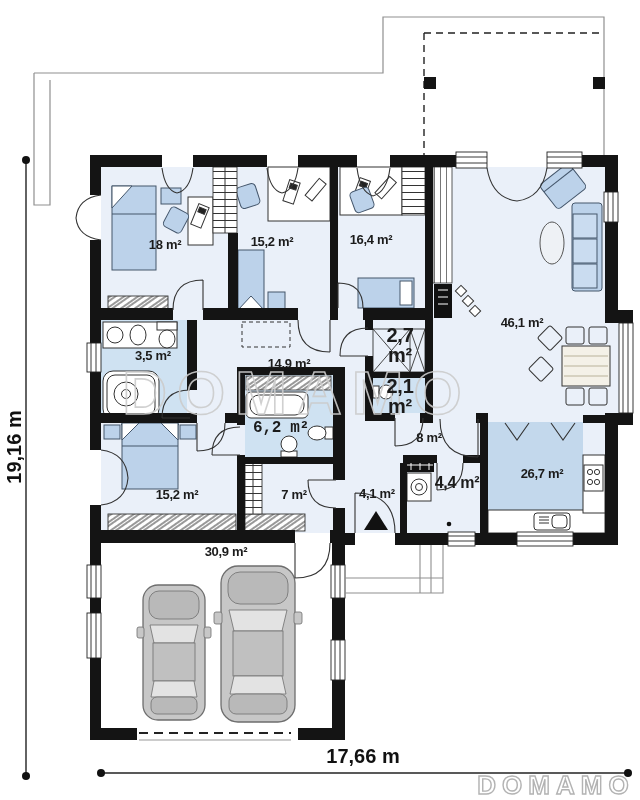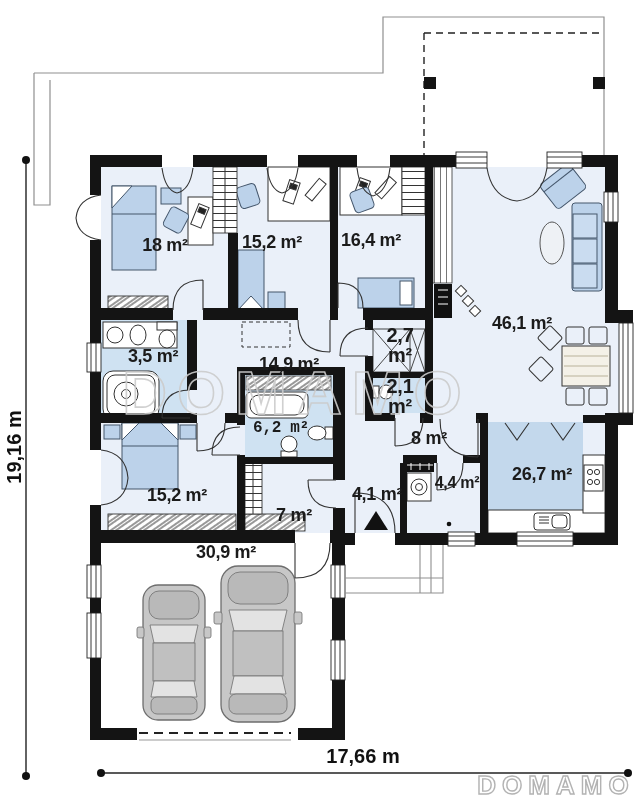--- a/index.html
+++ b/index.html
@@ -1,19 +1,19 @@
 <!DOCTYPE html>
 <html><head>
 <meta charset="utf-8">
 <style>
   html,body{margin:0;padding:0;background:#ffffff;}
   #stage{position:relative;width:640px;height:800px;background:#fff;overflow:hidden;
          font-family:"Liberation Sans",sans-serif;}
   #plan-svg{position:absolute;left:0;top:0;}
-  .lbl{position:absolute;transform:translate(-50%,-50%);font-weight:bold;font-size:18px;
+  .lbl{position:absolute;transform:translate(-50%,-50%);font-weight:bold;font-size:13px;
        color:#1b1b1b;white-space:pre-line;text-align:center;line-height:1.02;
        letter-spacing:-0.3px;}
   .lbl.sm{font-size:20px;}
   .lbl.md{font-size:16px;}
   .dim{position:absolute;transform:translate(-50%,-50%);font-weight:bold;font-size:20px;color:#111;}
   .dim.vert{transform:translate(-50%,-50%) rotate(-90deg);}
 </style>
 </head>
 <body>
 
@@ -452,19 +452,19 @@
 <div class="lbl sm" style="left:400px;top:345px;">2,7
 m²</div>
 <div class="lbl sm" style="left:400px;top:396px;">2,1
 m²</div>
 <div class="lbl md" style="left:281px;top:428px;font-family:Liberation Mono, monospace;">6,2 m²</div>
 <div class="lbl" style="left:429px;top:438px;">8 m²</div>
 <div class="lbl" style="left:377px;top:494px;">4,1 m²</div>
 <div class="lbl md" style="left:457px;top:483px;">4,4 m²</div>
 <div class="lbl" style="left:542px;top:474px;">26,7 m²</div>
 <div class="lbl" style="left:177px;top:495px;">15,2 m²</div>
-<div class="lbl" style="left:294px;top:495px;margin-top:20px;">7 m²</div>
+<div class="lbl" style="left:294px;top:495px;">7 m²</div>
 <div class="lbl" style="left:226px;top:552px;">30,9 m²</div>
 
 <div class="dim vert" style="left:14px;top:447px;">19,16 m</div>
 <div class="dim" style="left:363px;top:756px;">17,66 m</div>
 
 </div>
 
 </body></html>

